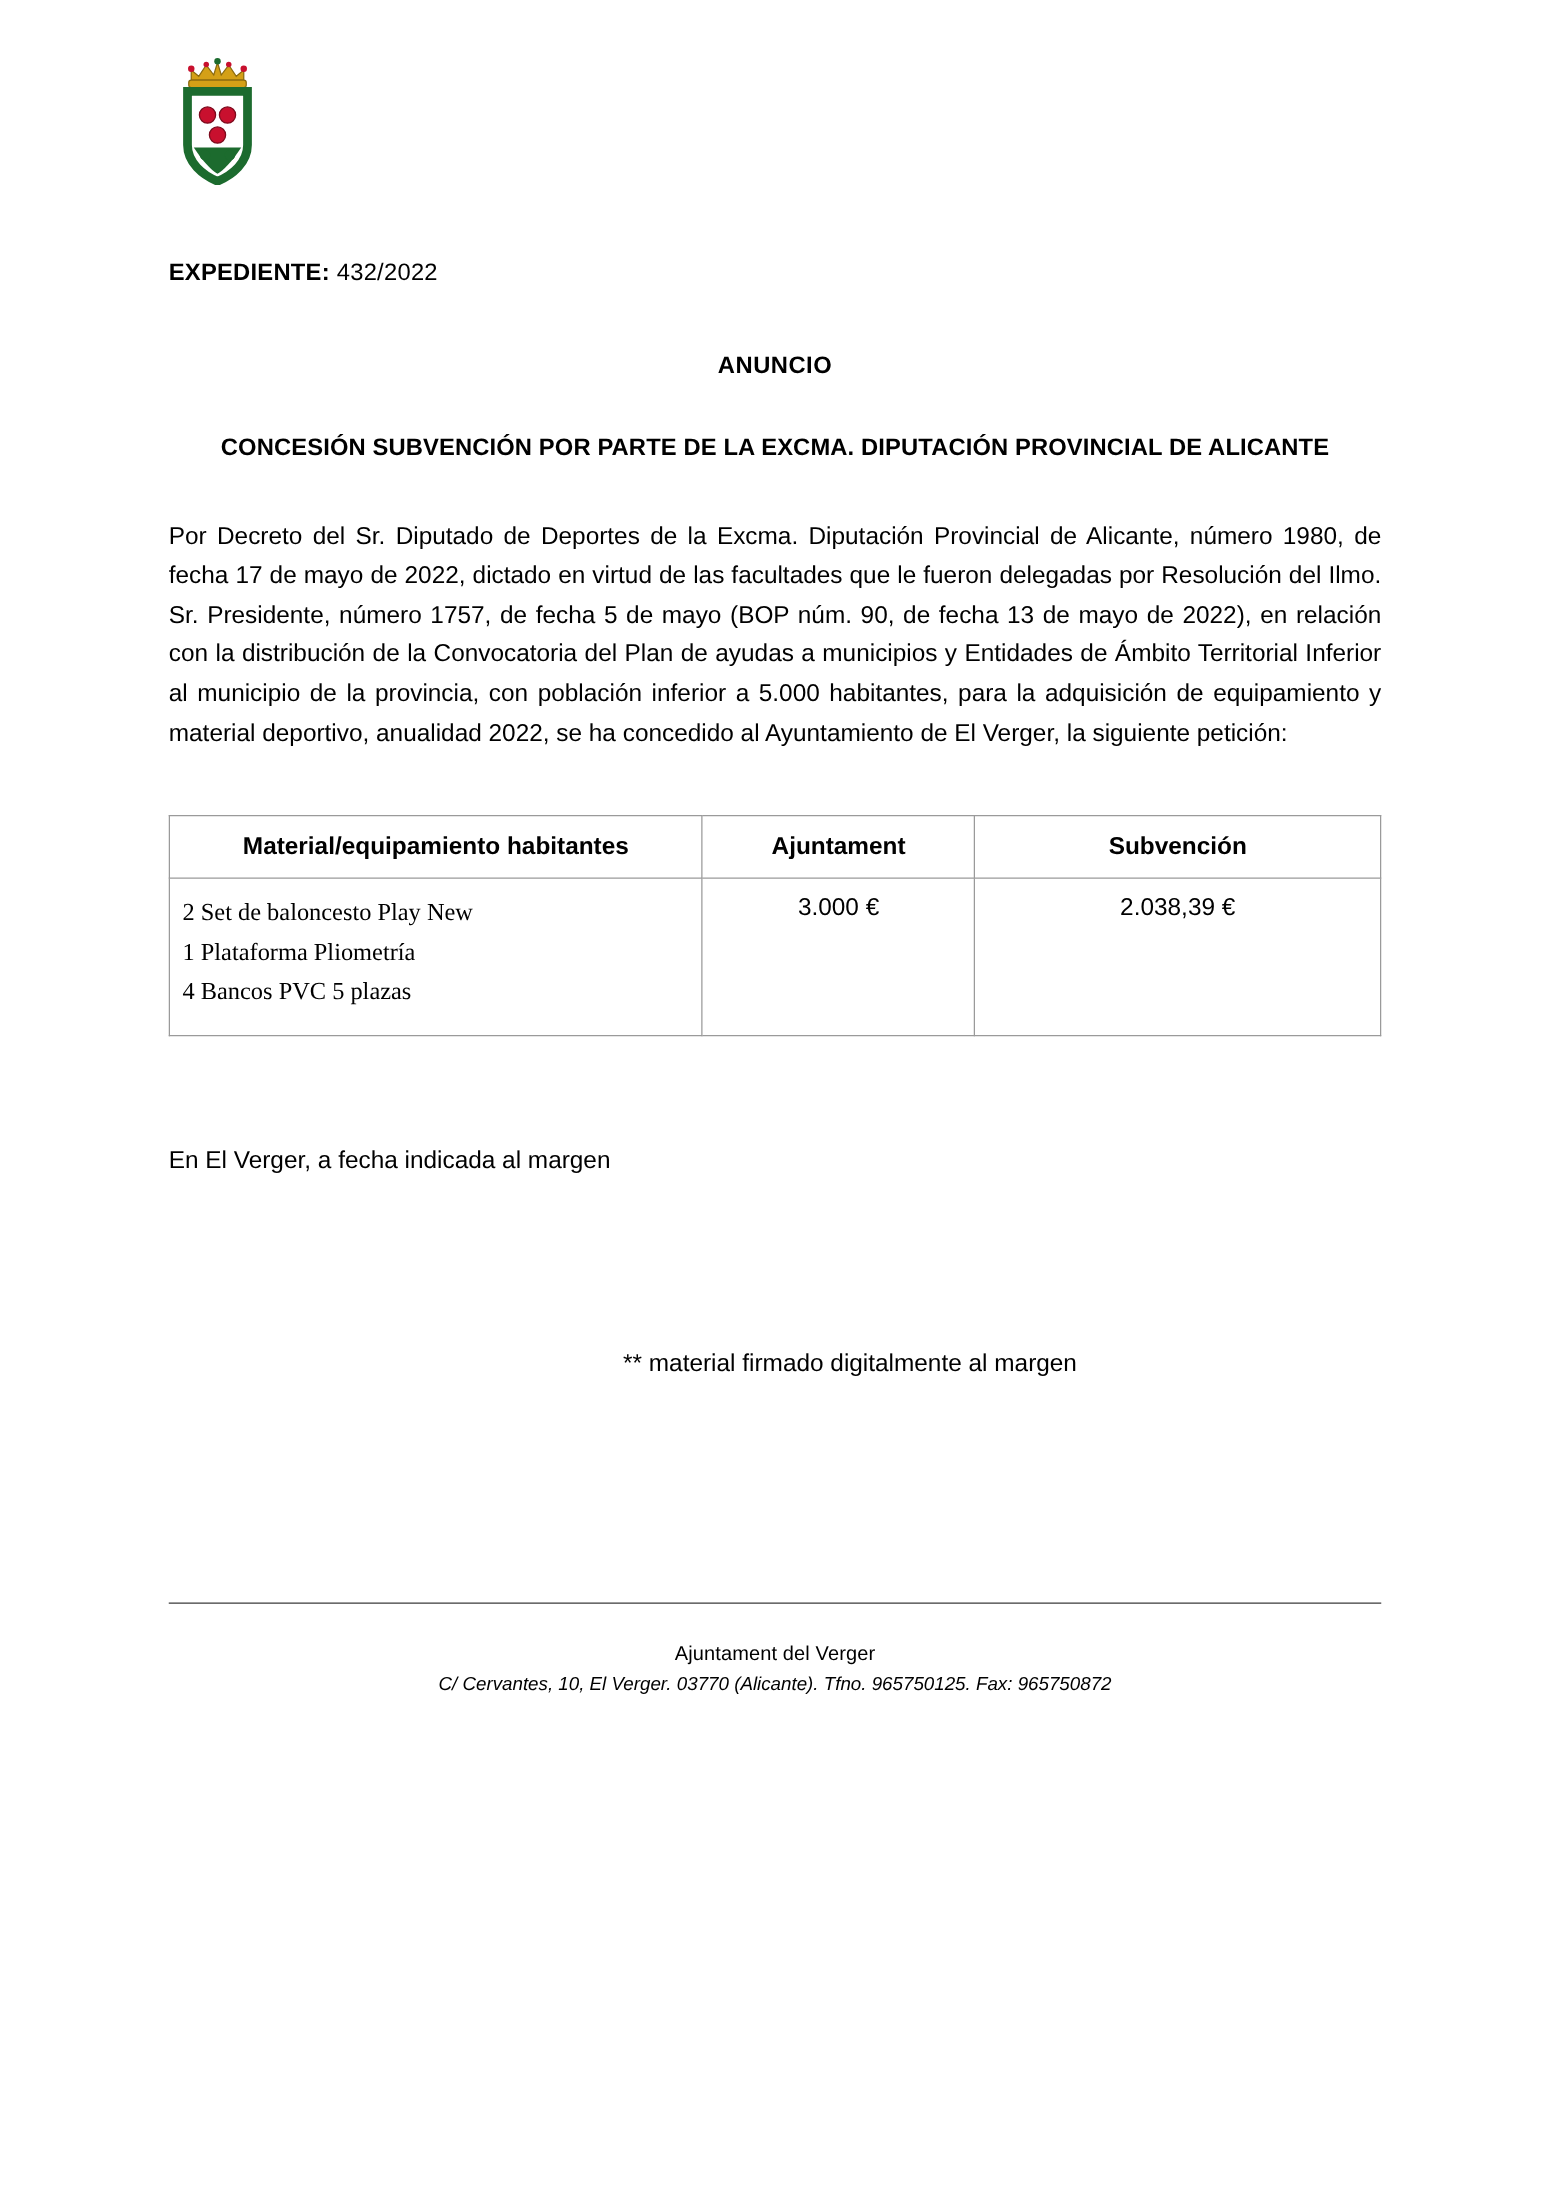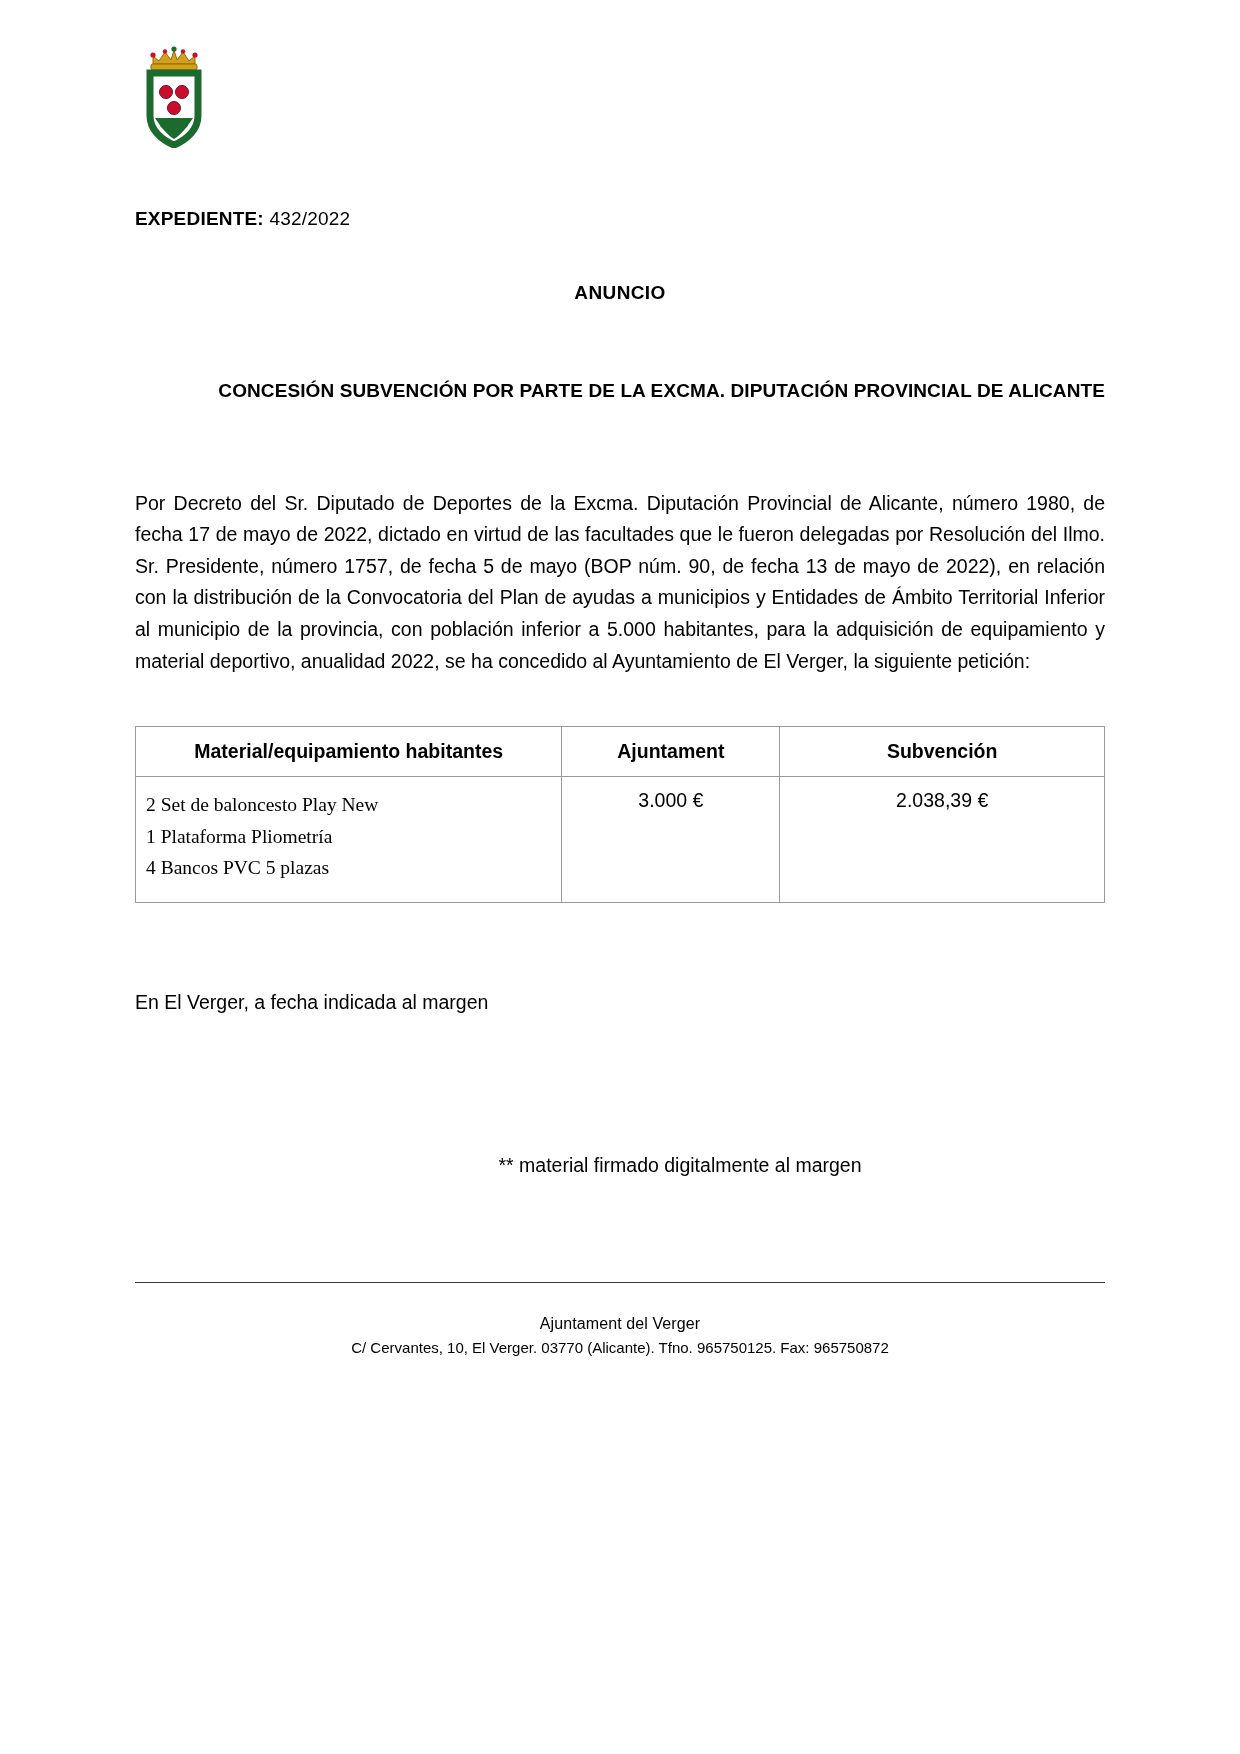--- a/index.html
+++ b/index.html
@@ -45,31 +45,31 @@
 
   
   .anuncio {
     margin-top: 52px;
     text-align: center;
     font-size: 19px;
     font-weight: bold;
     letter-spacing: .4px;
   }
   .main-title {
-    margin-top: 74px;
-    text-align: right;
+    margin-top: 42px;
+    text-align: center;
     font-size: 19px;
     font-weight: bold;
     line-height: 1.35;
     letter-spacing: .1px;
   }
 
   
   .body-par {
-    margin-top: 84px;
+    margin-top: 42px;
     font-size: 19.5px;
     line-height: 1.62;
     text-align: justify;
     text-justify: inter-word;
   }
 
   
   table.grant {
     margin-top: 49px;
     border-collapse: collapse;
@@ -132,20 +132,21 @@
   }
   .footer .f1 {
     font-size: 16px;
     font-weight: normal;
     letter-spacing: .1px;
     margin-top: 32px;
   }
   .footer .f2 {
     font-size: 15px;
     margin-top: 6px;
+    font-style: italic;
   }
 </style>
 </head>
 <body>
 
 <div class="page">
 
   <div class="crest-wrap">
     <div class="crest">
       <svg viewBox="0 0 78 104" width="78" height="104" aria-hidden="true">

